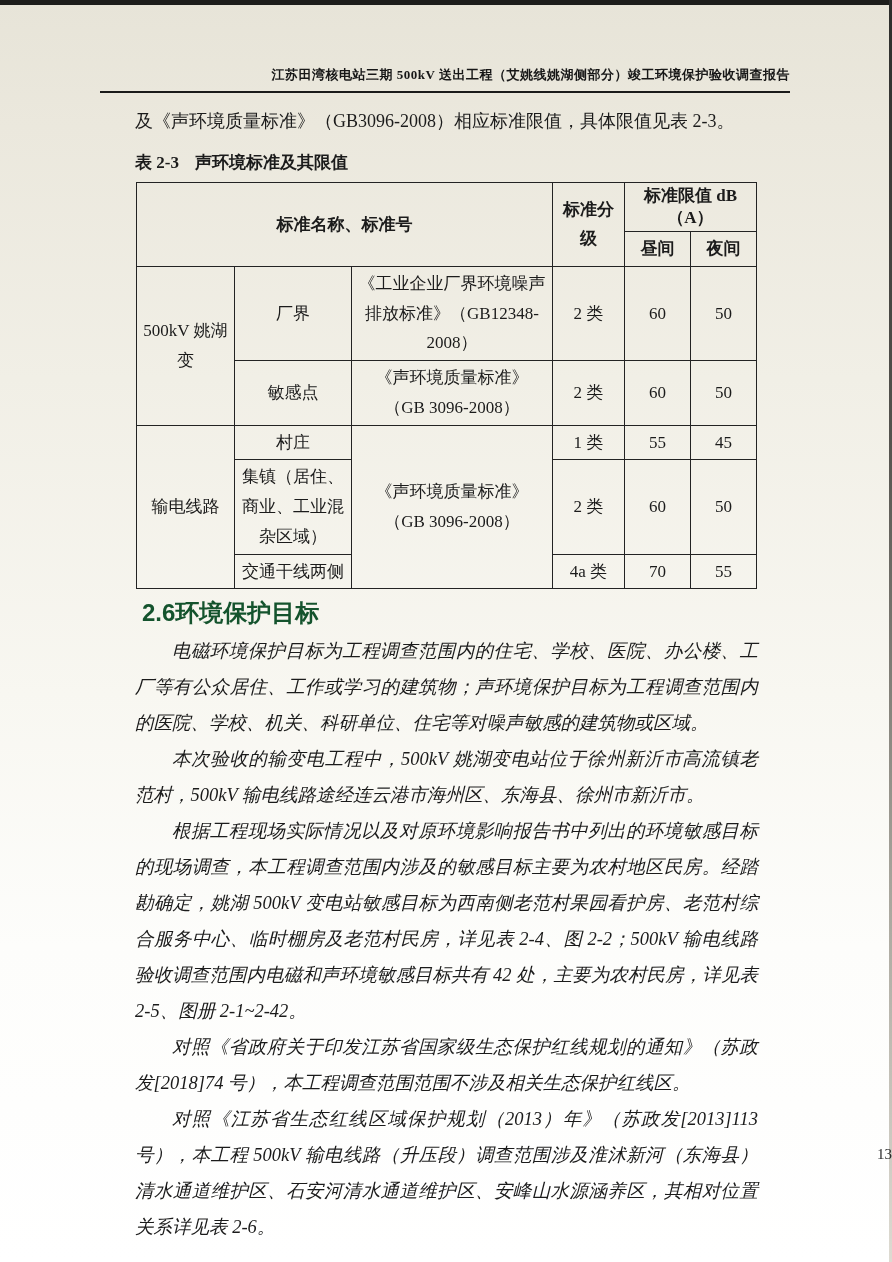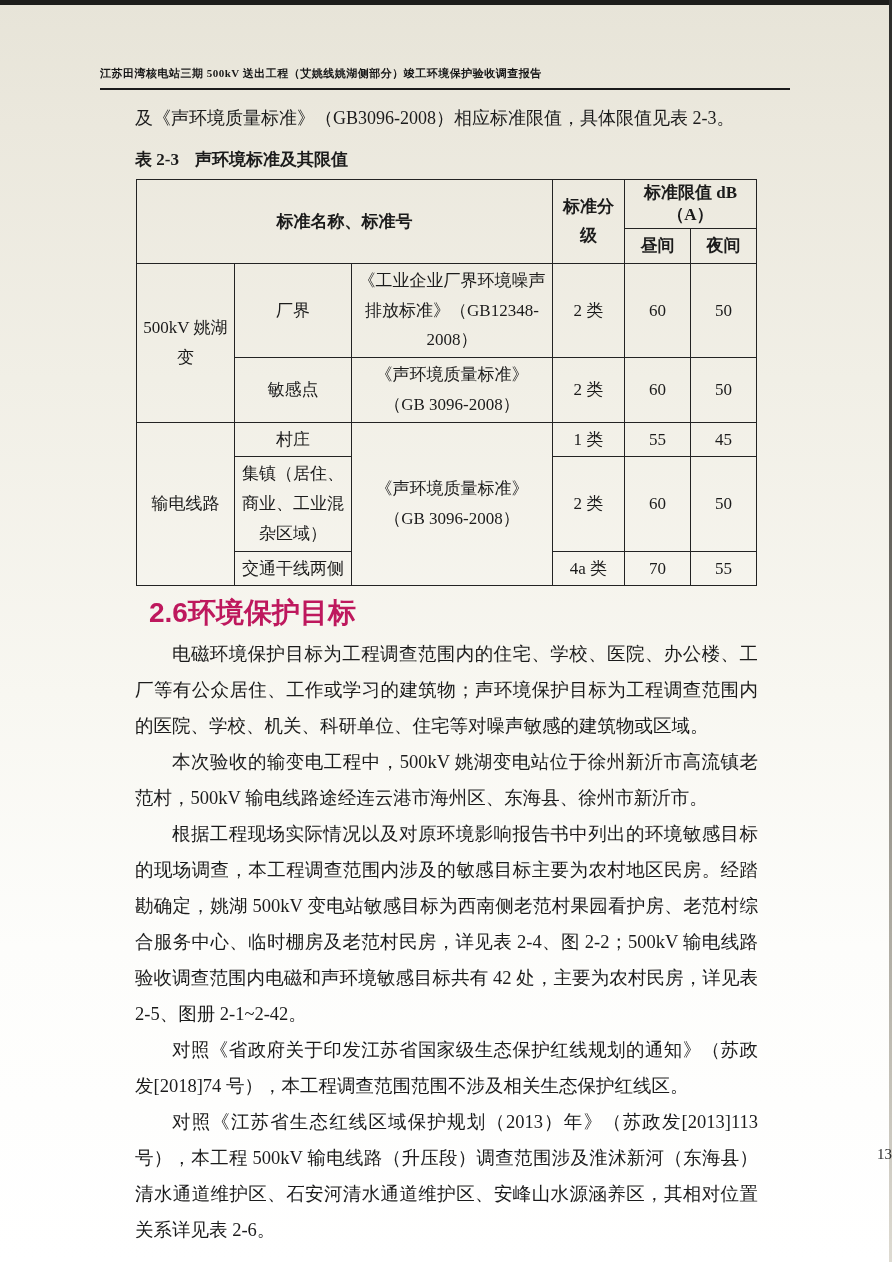--- a/index.html
+++ b/index.html
@@ -31,23 +31,23 @@
     position: absolute; top: 0; right: 0; bottom: 0;
     width: 3px;
     background: linear-gradient(180deg, #2d2d2b 0%, #55534e 35%, #a7a49b 70%, #dedbd2 100%);
   }
 
   .header-zone {
     margin: 0 102px 0 100px;
     padding-top: 66px;
   }
   .doc-header {
-    text-align: left;
+    text-align: right;
     font-weight: bold;
-    font-size: 11px;
+    font-size: 13px;
     letter-spacing: 0.5px;
     color: #171717;
   }
   .header-rule {
     margin-top: 7px;
     border-bottom: 2px solid #1a1a1a;
     height: 0;
   }
 
   .content {
@@ -80,32 +80,33 @@
     font-size: 17px;
     line-height: 1.75;
     padding: 2px 5px;
     box-sizing: border-box;
     overflow: hidden;
   }
   table.std-table td.hdr { font-weight: bold; }
   table.std-table td.limit-hdr { line-height: 1.3; }
 
   .section-heading {
-    margin: 8px 0 4px 14px;
+    margin: 8px 0 4px 7px;
     font-family: "Liberation Sans", "DejaVu Sans", sans-serif;
     font-weight: bold;
-    font-size: 28px;
-    color: #be185d;
+    font-size: 24px;
+    color: #14532d;
   }
   p.body-para {
     margin: 0;
     font-size: 18.5px;
     line-height: 36px;
     text-align: justify;
     text-indent: 2em;
+    font-style: italic;
   }
   .page-number {
     position: absolute;
     top: 1146px;
     left: 0; right: 0;
     text-align: right;
     font-size: 15px;
     color: #2a2a2a;
   }
 </style>

